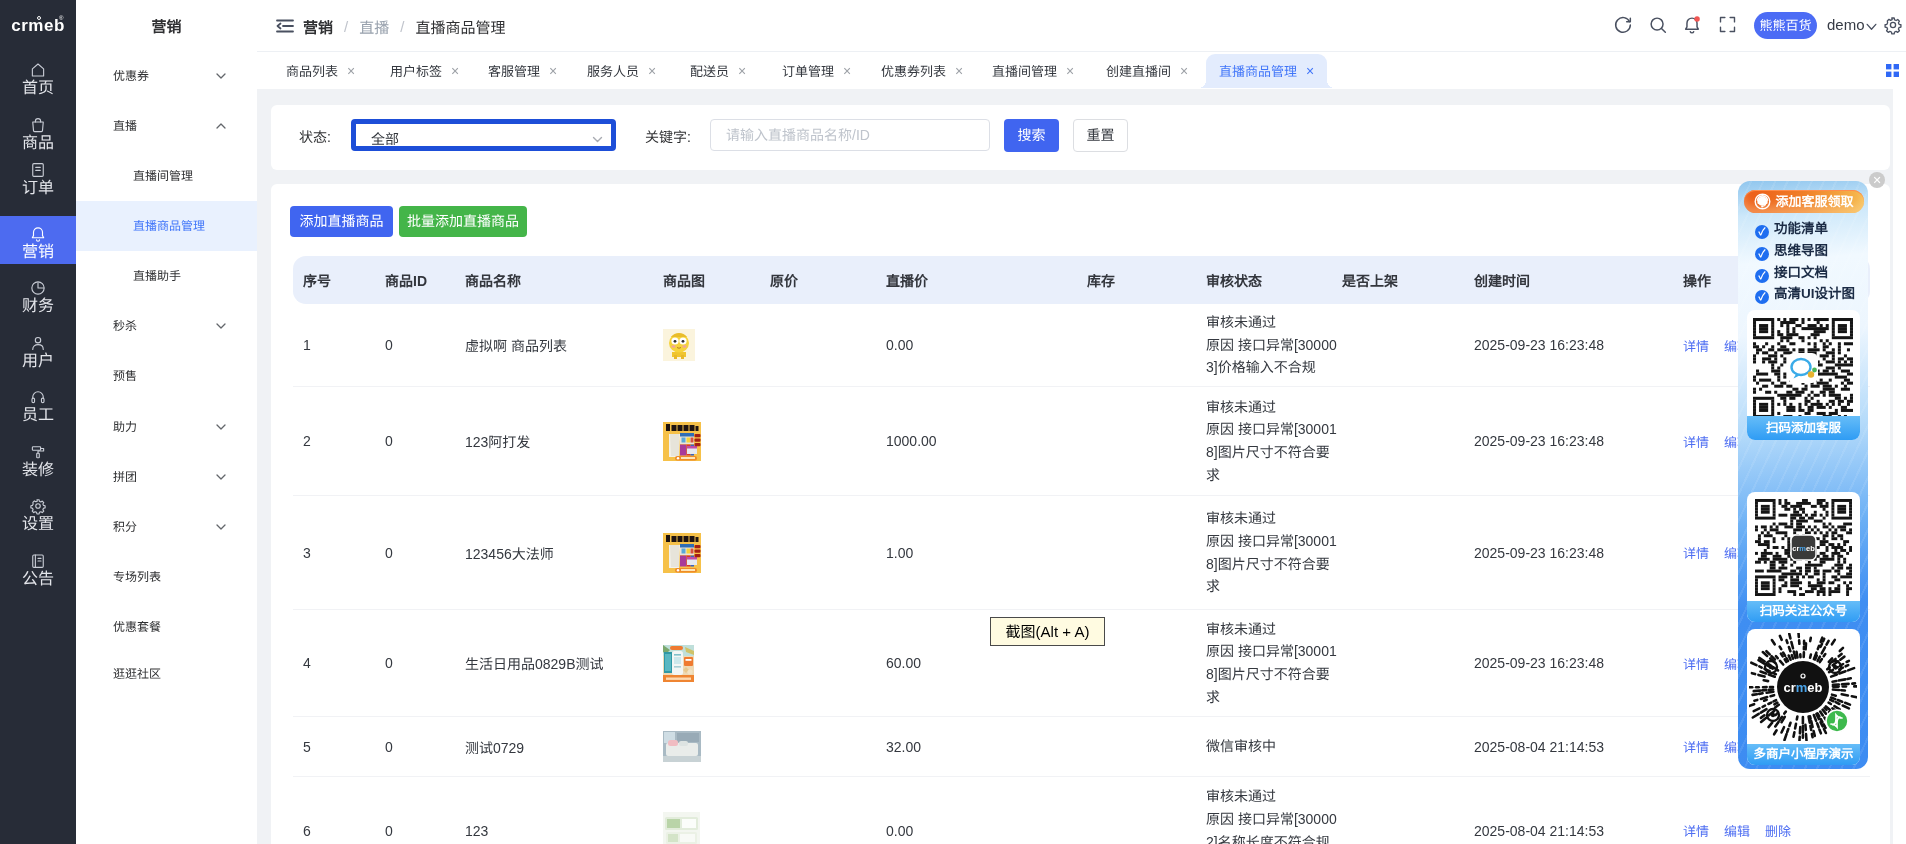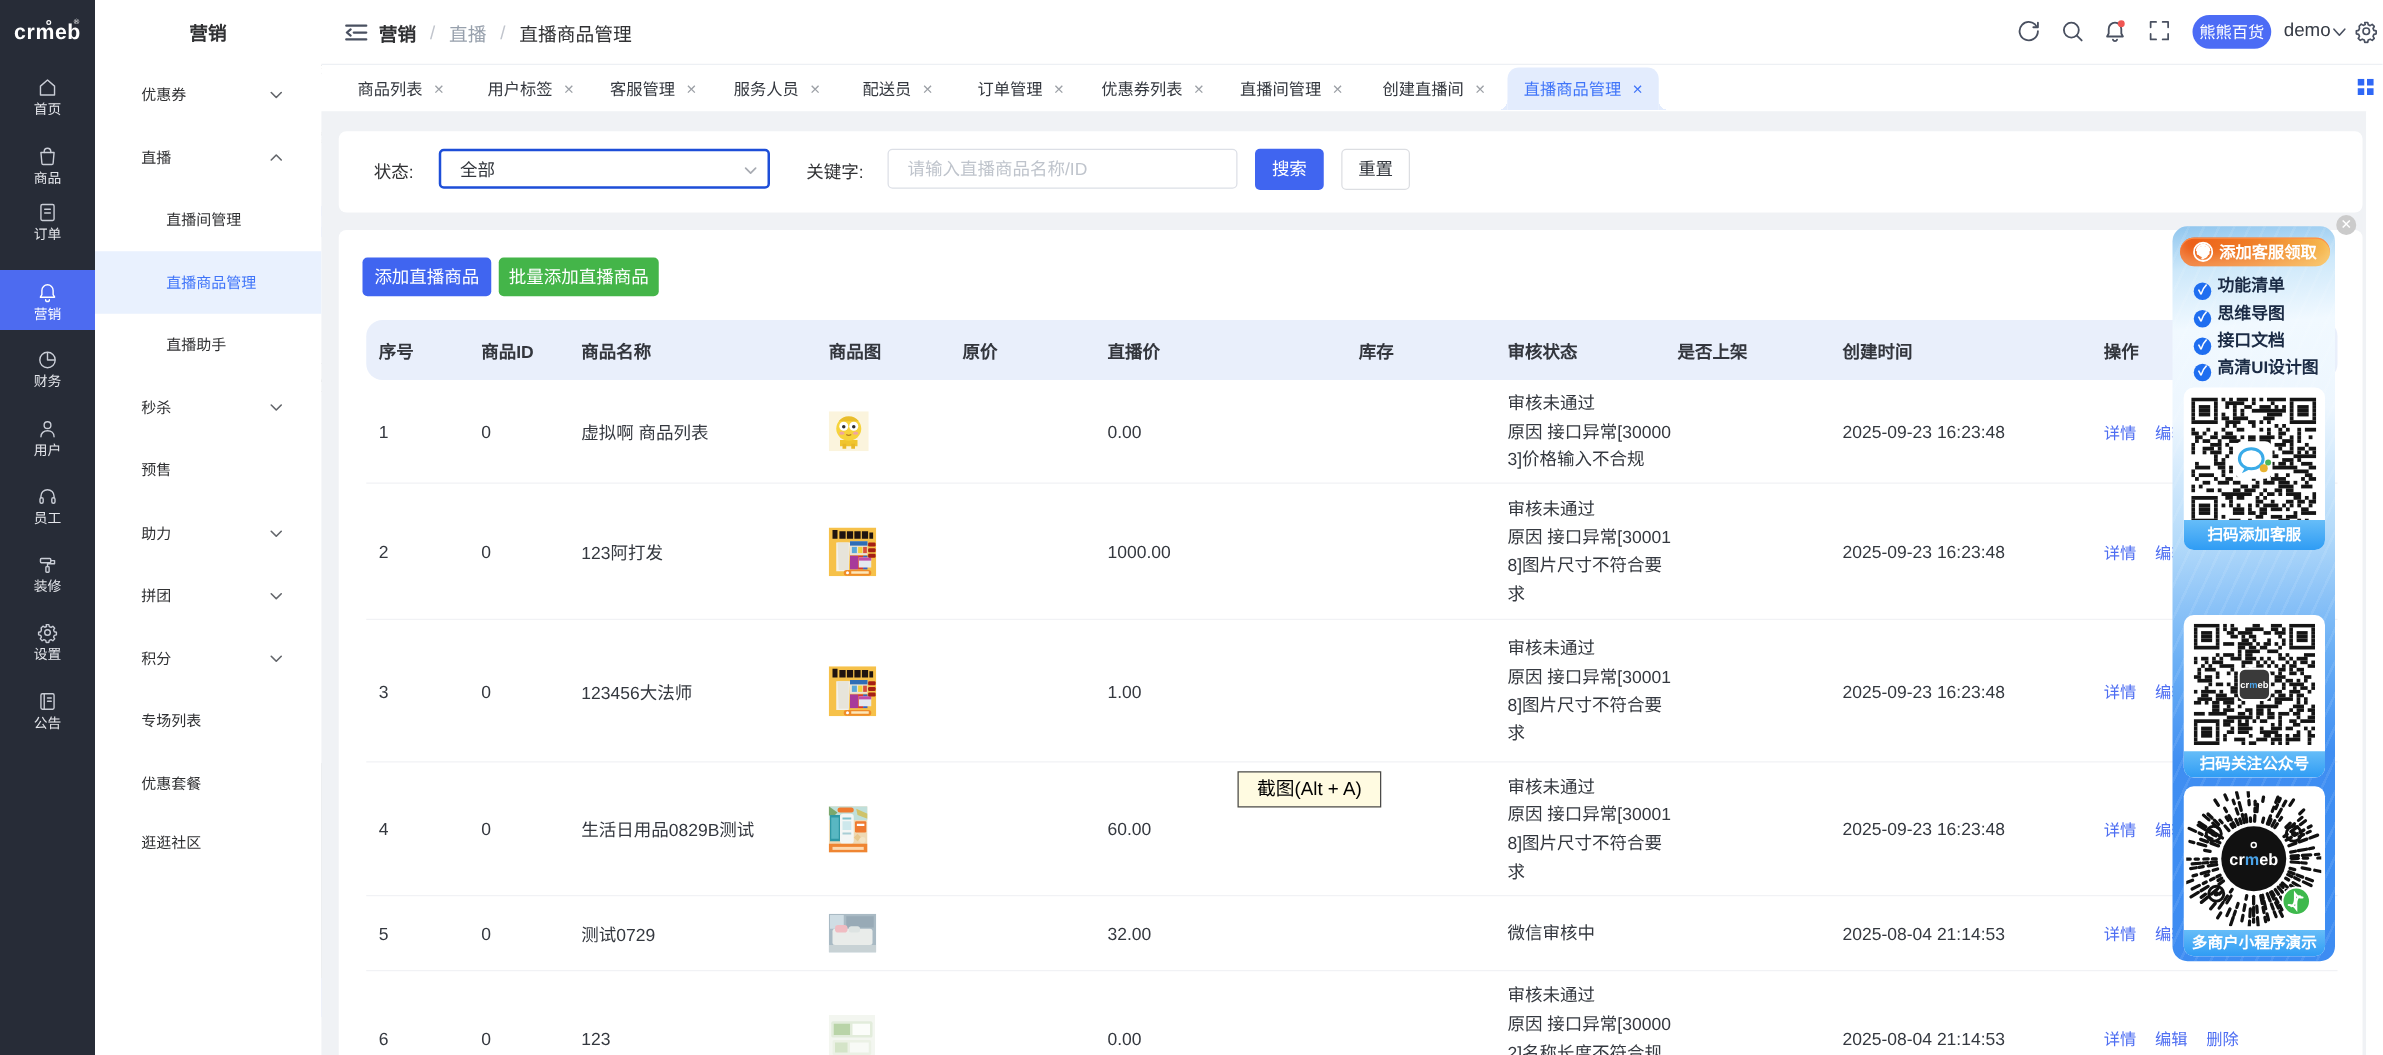--- a/index.html
+++ b/index.html
@@ -2,21 +2,21 @@
 <html lang="zh-CN"><head>
 <meta charset="utf-8">
 <style>
 *{margin:0;padding:0;box-sizing:border-box}
 html,body{width:1906px;height:844px;overflow:hidden;font-family:"Liberation Sans",sans-serif;background:#f0f2f5}
 
 #rail{position:fixed;left:0;top:0;width:76px;height:844px;background:#272c37;z-index:30}
 #logo{position:absolute;left:0;top:16px;width:76px;height:30px;text-align:center;color:#fff;font-size:17px;font-weight:bold;letter-spacing:.5px}
 .ritem{position:absolute;left:0;width:76px;height:54px;text-align:center;color:#dcdfe6}
 .ritem svg{display:block;margin:9px auto 2px;stroke:#c9cdd6;fill:none;stroke-width:1.5;stroke-linecap:round;stroke-linejoin:round}
-.ritem .lab{font-size:11px;line-height:14px;color:#e3e5ea}
+.ritem .lab{font-size:16px;line-height:14px;color:#e3e5ea}
 .ritem.on{background:linear-gradient(#4d6bf0,#4d6bf0) left top/76px 48px no-repeat}
 .ritem.on svg{stroke:#fff}
 .ritem.on .lab{color:#fff}
 
 #sub{position:fixed;left:76px;top:0;width:181px;height:844px;background:#fff;z-index:25}
 #sub .title{position:absolute;top:15px;left:0;width:181px;text-align:center;font-size:15px;font-weight:bold;color:#303133}
 .mitem{position:absolute;left:0;width:181px;height:50px;line-height:50px;font-size:12px;color:#303133}
 .mitem .t1{margin-left:37px}
 .mitem .t2{margin-left:57px}
 .mitem.on{background:#e9f1fe;color:#4075f9}
@@ -39,21 +39,21 @@
 .tab.on{background:#e3ecfd;border-radius:9px 9px 0 0;padding:0 13px;color:#4075f9}
 .tab.on::before{content:"";position:absolute;left:-8px;bottom:0;width:8px;height:8px;background:radial-gradient(circle at 0 0,transparent 8px,#e3ecfd 8px)}
 .tab.on::after{content:"";position:absolute;right:-8px;bottom:0;width:8px;height:8px;background:radial-gradient(circle at 8px 0,transparent 8px,#e3ecfd 8px)}
 .tab.on .x{color:#4075f9}
 #gridIco{position:absolute;right:7px;top:10px;width:13px;height:13px}
 
 #content{position:absolute;left:0;top:89px;width:1636px;height:755px;background:#f0f2f5;overflow:hidden}
 #scrollstrip{position:absolute;right:0;top:89px;width:13px;height:755px;background:#fff}
 #filterPanel{position:absolute;left:14px;top:16px;width:1619px;height:65px;background:#fff;border-radius:6px}
 .flabel{position:absolute;top:0;height:65px;line-height:65px;font-size:14px;color:#303133}
-#selBox{position:absolute;left:80px;top:14px;width:265px;height:32px;border:2px solid #1d4ed8;border-radius:4px;background:#fff;font-size:14px;color:#32363c;line-height:30px;padding-left:15px}
+#selBox{position:absolute;left:80px;top:14px;width:265px;height:32px;border:5px solid #1d4ed8;border-radius:4px;background:#fff;font-size:14px;color:#32363c;line-height:30px;padding-left:15px}
 #selBox .ar{position:absolute;right:7px;top:0;color:#a8abb2;font-size:12px}
 #inpBox{position:absolute;left:439px;top:14px;width:280px;height:32px;border:1px solid #dcdfe6;border-radius:4px;background:#fff;font-size:14px;color:#bfc4cc;line-height:30px;padding-left:15px}
 .btn{position:absolute;top:14px;height:33px;border-radius:4px;font-size:14px;text-align:center;line-height:33px}
 #btnSearch{left:733px;width:55px;background:#4065f0;color:#fff}
 #btnReset{left:802px;width:55px;background:#fff;border:1px solid #dcdee2;color:#34383f;line-height:31px}
 #tablePanel{position:absolute;left:14px;top:95px;width:1619px;height:660px;background:#fff;border-radius:6px 6px 0 0}
 .abtn{position:absolute;top:22px;height:31px;border-radius:4px;font-size:14px;color:#fff;text-align:center;line-height:31px}
 #addBtn{left:19px;width:103px;background:#4065f0}
 #batchBtn{left:128px;width:128px;background:#44b549}
 

